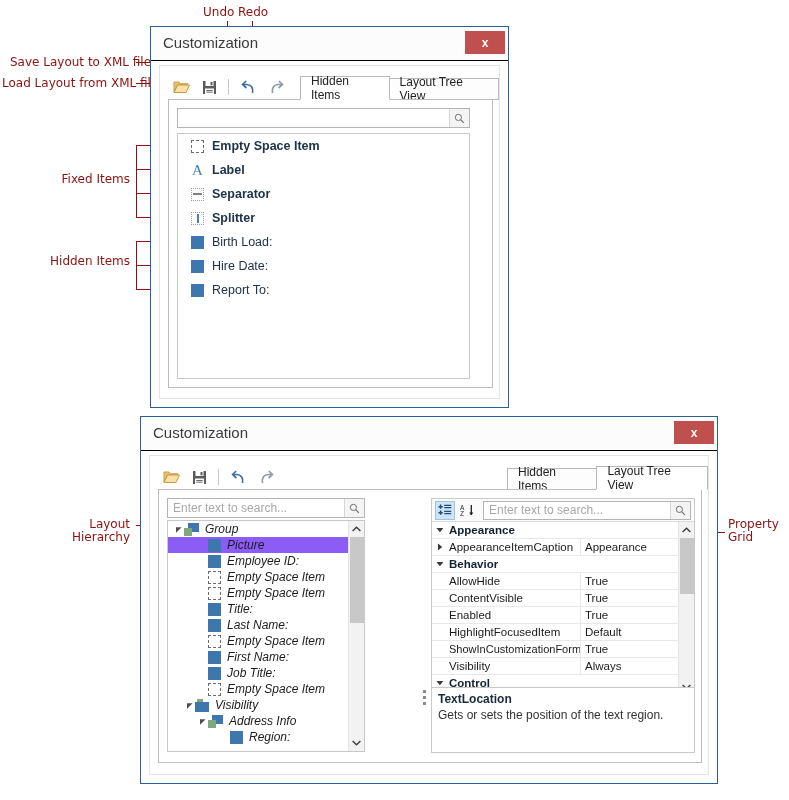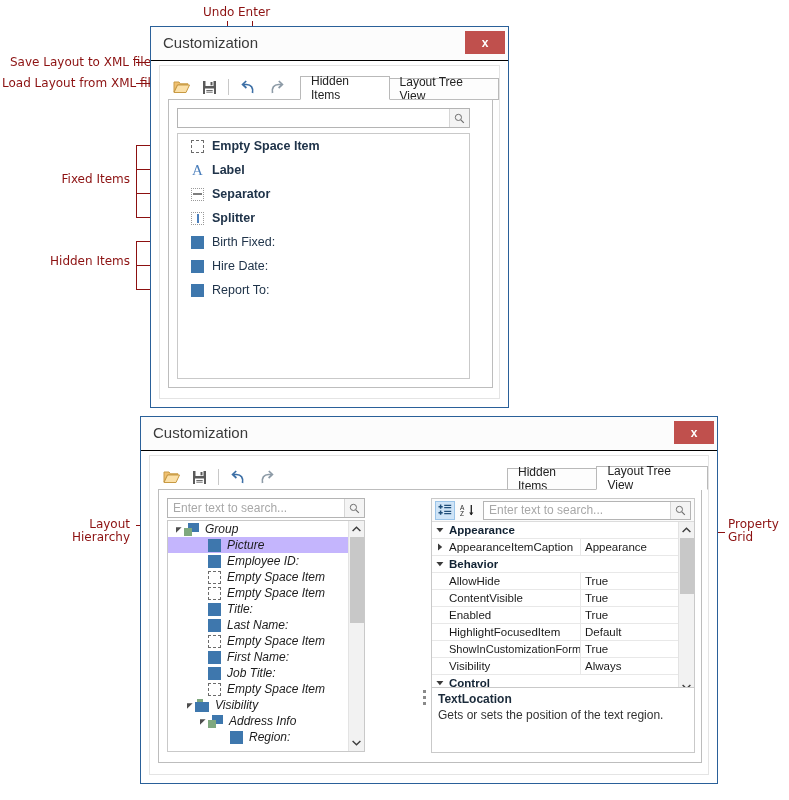--- a/index.html
+++ b/index.html
@@ -284,21 +284,21 @@
   }
   .trow {
     display: flex;
     align-items: center;
     height: 16px;
     font-size: 12px;
     color: #1c1c1c;
     white-space: nowrap;
     cursor: pointer;
   }
-  .trow.sel { background: #c4b5fd; align-items: center; }
+  .trow.sel { background: #8b5cf6; align-items: center; }
   .trow .tlbl { margin-left: 6px; }
   .exp {
     width: 10px;
     display: flex;
     align-items: center;
     justify-content: center;
     flex: 0 0 10px;
     cursor: pointer;
   }
   .exp svg { display: block; }
@@ -437,21 +437,21 @@
   <div class="arrowD" style="left:194px; top:76px;"></div>
 
   <div class="ann right" style="left:2px; top:77px; width:130px;">Load Layout from XML file</div>
   <div class="leader h" style="left:136px; top:83px; width:32px;"></div>
   <div class="arrowR" style="left:166px; top:79.5px;"></div>
 
   <div class="ann" style="left:203px; top:6px;">Undo</div>
   <div class="leader v" style="left:227px; top:21px; height:56px;"></div>
   <div class="arrowD" style="left:224px; top:75px;"></div>
 
-  <div class="ann" style="left:238px; top:6px;">Enter</div>
+  <div class="ann" style="left:238px; top:6px;">Redo</div>
   <div class="leader v" style="left:252px; top:21px; height:56px;"></div>
   <div class="arrowD" style="left:249px; top:75px;"></div>
 
   <div class="ann right" style="left:20px; top:173px; width:110px;">Fixed Items</div>
   <div class="leader v" style="left:136px; top:145px; height:72px;"></div>
   <div class="leader h" style="left:136px; top:145px; width:42px;"></div>
   <div class="leader h" style="left:136px; top:169px; width:42px;"></div>
   <div class="leader h" style="left:136px; top:193px; width:42px;"></div>
   <div class="leader h" style="left:136px; top:217px; width:42px;"></div>
   <div class="dot" style="left:177px; top:143.5px;"></div>
@@ -553,21 +553,21 @@
           <span class="lbl">Separator</span>
         </div>
         <div class="hrow fixed">
           <span class="ic-split">
               <i></i>
             </span>
           <span class="lbl">Splitter</span>
         </div>
         <div class="hrow">
           <span class="ic-field"></span>
-          <span class="lbl">Birth Fixed:</span>
+          <span class="lbl">Birth Load:</span>
         </div>
         <div class="hrow">
           <span class="ic-field"></span>
           <span class="lbl">Hire Date:</span>
         </div>
         <div class="hrow">
           <span class="ic-field"></span>
           <span class="lbl">Report To:</span>
         </div>
       </div>

